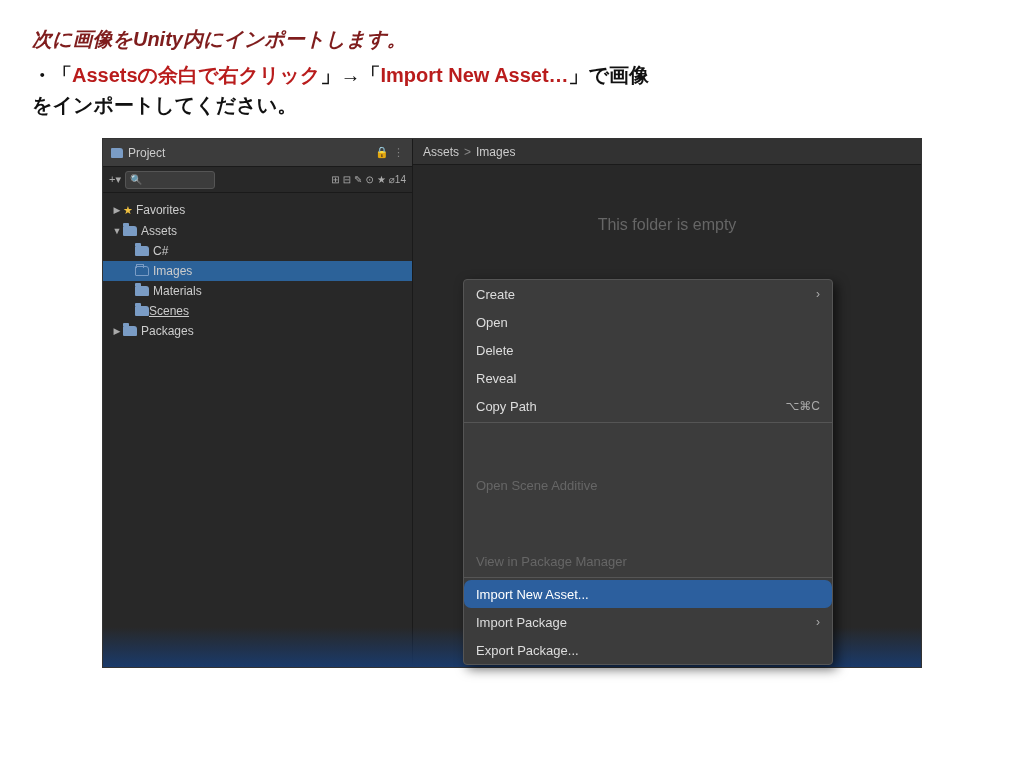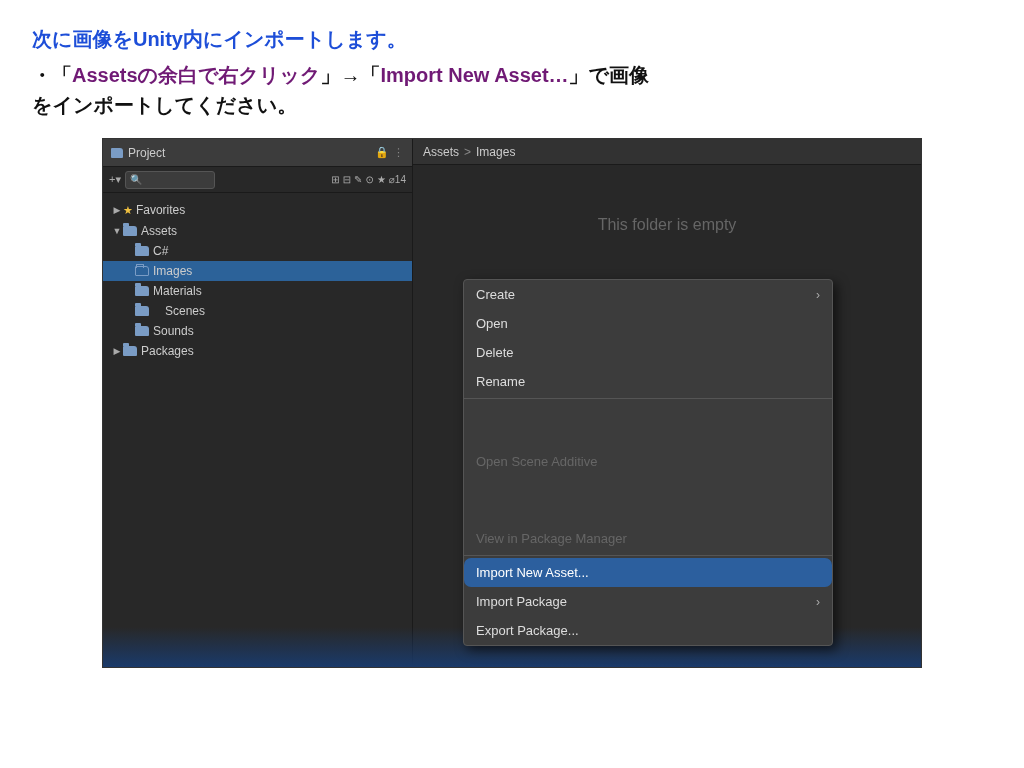--- a/index.html
+++ b/index.html
@@ -12,35 +12,36 @@
       overflow: hidden;
     }
 
     .page-container {
       padding: 24px 32px 0 32px;
     }
 
     .instruction-text {
       font-size: 20px;
       font-weight: bold;
-      color: #1d4ed8;
+      color: #7f1d1d;
       line-height: 1.5;
       margin-bottom: 6px;
+      font-style: italic;
     }
 
     .instruction-line2 {
       font-size: 20px;
       font-weight: bold;
       color: #111111;
       line-height: 1.5;
       margin-bottom: 18px;
     }
 
     .highlight-red {
-      color: #701a75;
+      color: #b91c1c;
       font-weight: bold;
     }
 
     
     .unity-screenshot {
       width: 820px;
       height: 530px;
       background: #0c4a6e;
       margin: 0 auto;
       position: relative;
@@ -277,21 +278,21 @@
       font-family: Arial, sans-serif;
       font-size: 13px;
       z-index: 100;
       overflow: hidden;
     }
 
     .menu-item {
       display: flex;
       align-items: center;
       justify-content: space-between;
-      padding: 7px 12px;
+      padding: 0 12px;
       color: #dddddd;
       cursor: pointer;
       min-height: 28px;
     }
 
     .menu-item.disabled {
       color: #666666;
       cursor: default;
       margin-top: 48px;
     }
@@ -395,28 +396,23 @@
 
         <div class="tree-item indent-1">
           <span class="tree-toggle"></span>
           <span class="folder-filled"></span>
           <span style="margin-left:4px;">Materials</span>
         </div>
 
         <div class="tree-item indent-1">
           <span class="tree-toggle"></span>
           <span class="folder-filled"></span>
-          <span style="margin-left:16px;">Scenes</span>
-        </div>
-
-        <div class="tree-item indent-1">
-          <span class="tree-toggle"></span>
-          <span class="folder-filled"></span>
-          <span style="margin-left:4px;">Sounds</span>
-        </div>
+          <span style="margin-left:0;text-decoration:underline;">Scenes</span>
+        </div>
+
 
         <div class="tree-item">
           <span class="tree-toggle">▶</span>
           <span class="folder-filled"></span>
           <span style="margin-left:4px;">Packages</span>
         </div>
 
       </div>
     </div>
 
@@ -442,23 +438,27 @@
 
       <div class="menu-item">
         <span>Open</span>
       </div>
 
       <div class="menu-item">
         <span>Delete</span>
       </div>
 
       <div class="menu-item">
-        <span>Rename</span>
-      </div>
-
+        <span>Reveal</span>
+      </div>
+
+      <div class="menu-item">
+        <span>Copy Path</span>
+        <span class="menu-shortcut">⌥⌘C</span>
+      </div>
 
       <div class="menu-separator"></div>
 
       <div class="menu-item disabled">
         <span>Open Scene Additive</span>
       </div>
 
       <div class="menu-item disabled">
         <span>View in Package Manager</span>
       </div>

